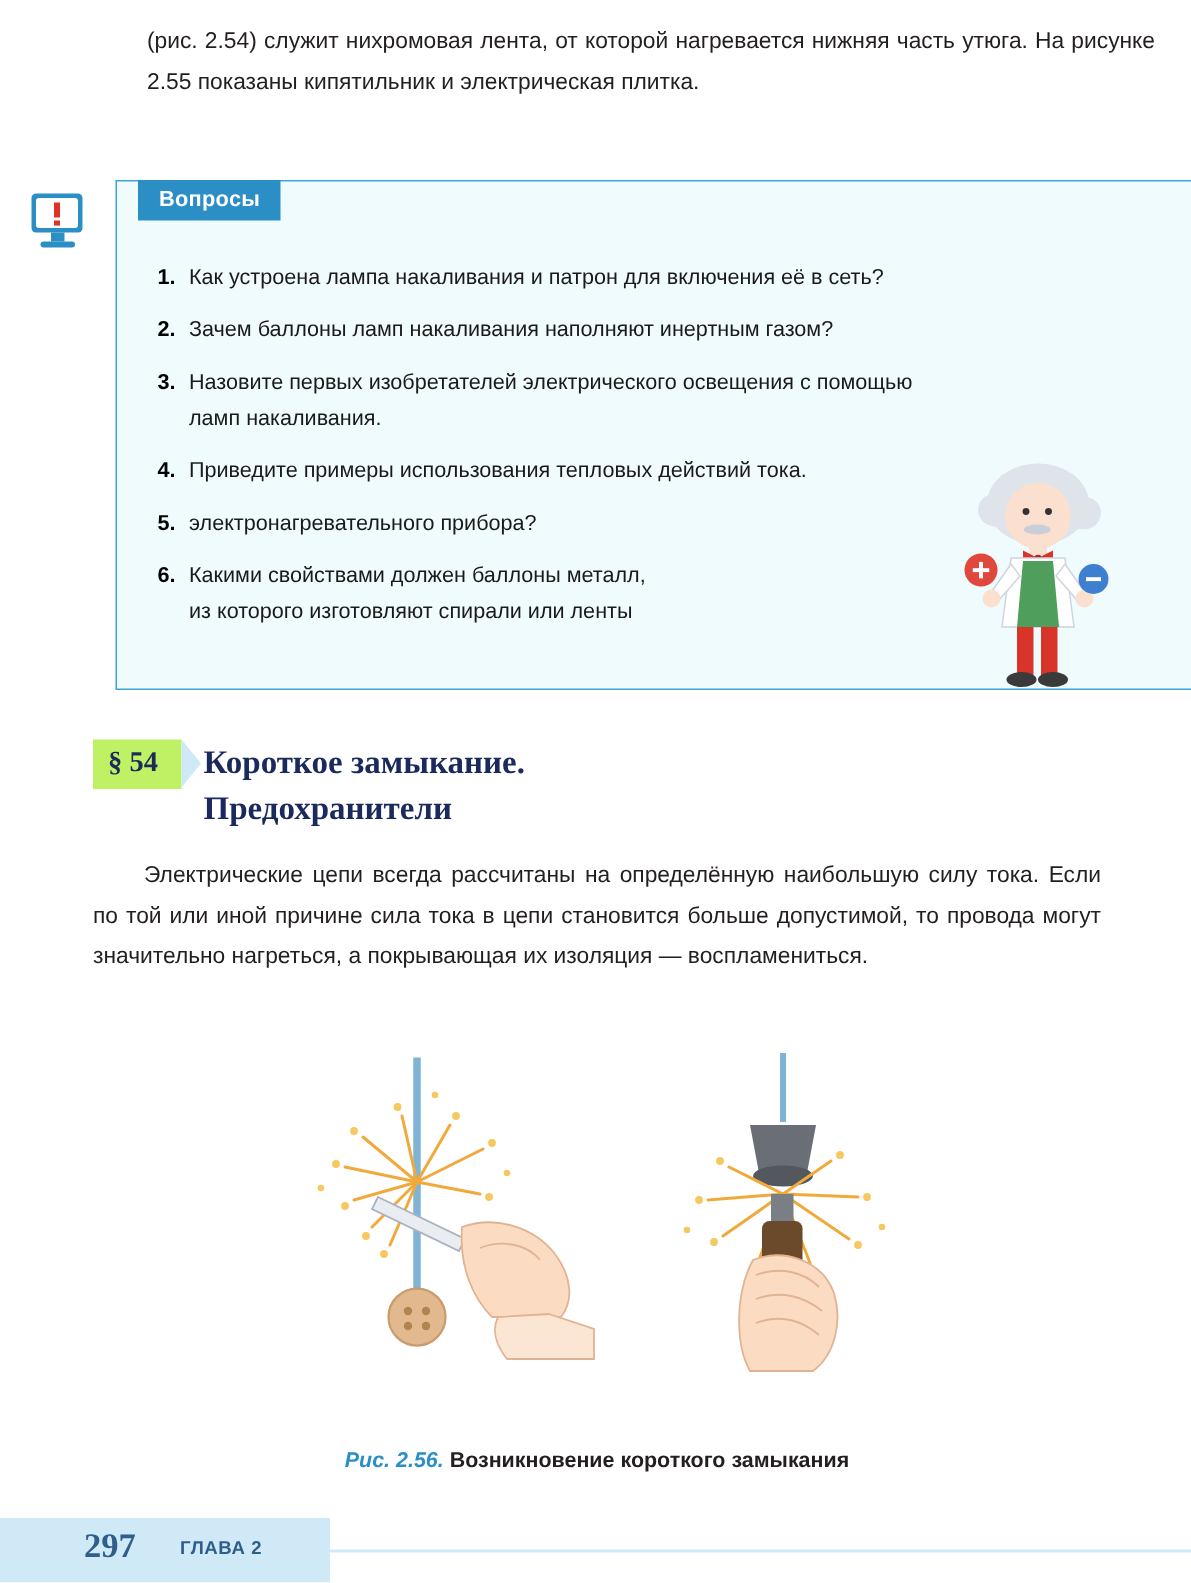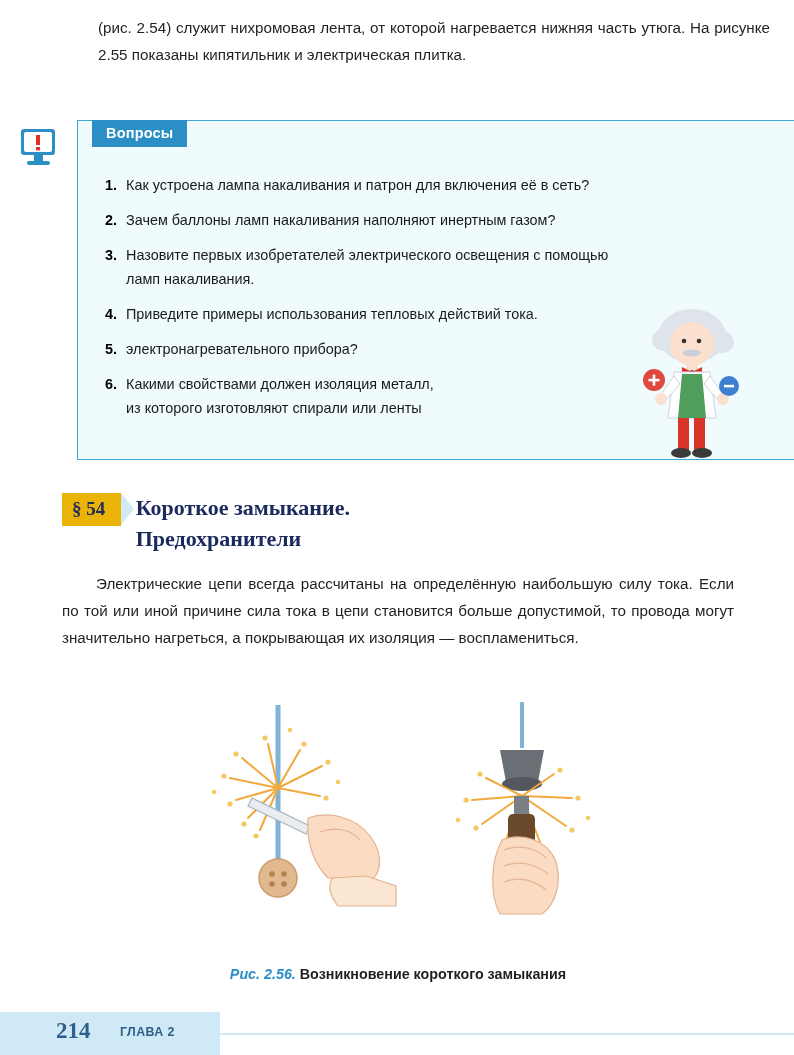--- a/index.html
+++ b/index.html
@@ -98,21 +98,21 @@
   
   .sec-wrap {
     position: absolute;
     left: 62px;
     top: 492px;
     width: 680px;
   }
   .sec-tag {
     position: relative;
     display: inline-block;
-    background: #eab308;
+    background: #bef264;
     color: #1c2b5a;
     font-family: "Liberation Serif", serif;
     font-weight: bold;
     font-size: 19px;
     padding: 5px 16px 6px 10px;
     vertical-align: top;
     top: 1px;
   }
   .sec-tag::after {
     content: "";
@@ -257,21 +257,21 @@
       <div class="qitem">
         <span class="qnum">5.</span>
         <span class="qtext">
           <span class="l2">электронагревательного прибора?</span>
         </span>
       </div>
 
       <div class="qitem">
         <span class="qnum">6.</span>
         <span class="qtext">
-          <span>Какими свойствами должен изоляция металл,</span>
+          <span>Какими свойствами должен баллоны металл,</span>
           <span class="l2">из которого изготовляют спирали или ленты</span>
         </span>
       </div>
 
     </div>
   </div>
 
   <div class="einstein">
     <svg viewBox="0 0 120 165" width="120" height="165">
 
@@ -405,17 +405,17 @@
       <path d="M334 182 C350 176 364 180 376 190" fill="none" stroke="#e2b392" stroke-width="1.2"></path>
     </svg>
   </div>
 
   <div class="caption">
     <span class="ref">Рис. 2.56.</span>
     <span>Возникновение короткого замыкания</span>
   </div>
 
   <div class="footer"></div>
-  <div class="folio">214</div>
+  <div class="folio">297</div>
   <div class="chap">ГЛАВА 2</div>
   <div class="footer-rule"></div>
 
 </div>
 
 </body></html>

